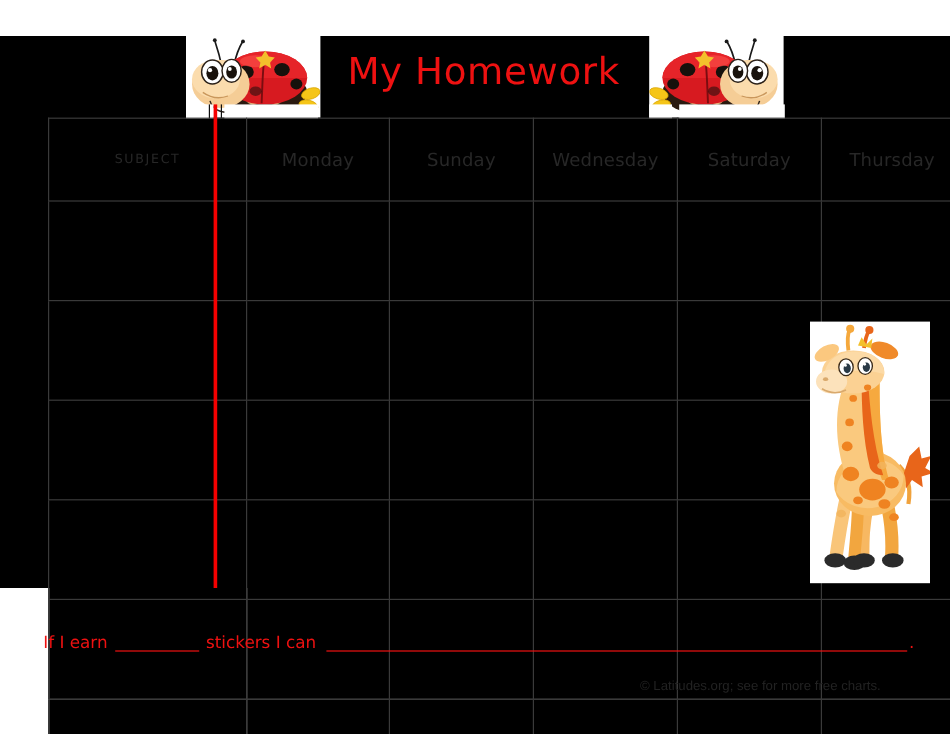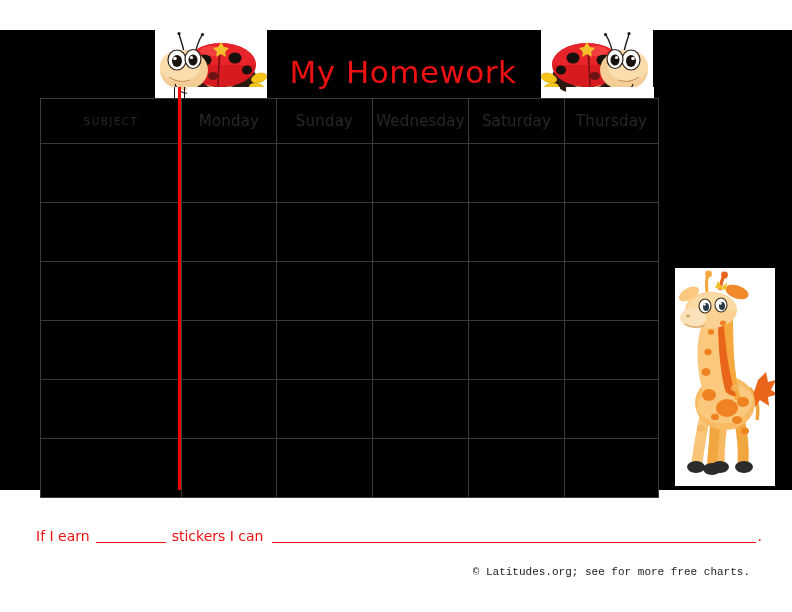--- a/index.html
+++ b/index.html
@@ -35,21 +35,21 @@
   }
 
   
   #title-banner {
     position: absolute;
     left: 265px;
     top: 30px;
     width: 276px;
     height: 60px;
     display: flex;
-    align-items: flex-end;
+    align-items: center;
     justify-content: center;
   }
   #title-text {
     color: #ee1111;
     font-size: 31px;
     font-family: "DejaVu Sans", sans-serif;
     font-weight: 400;
     letter-spacing: 0.5px;
     white-space: nowrap;
   }
@@ -74,21 +74,21 @@
     left: 40px;
     top: 98px;
     width: 614px;
     height: 392px;
     border-collapse: collapse;
     table-layout: fixed;
   }
   #homework-table td, #homework-table th {
     border: 1px solid #3a3a3a;
     background: #000000;
-    padding: 0;
+    padding: 12px;
     margin: 0;
   }
   #homework-table thead th {
     height: 44px;
     color: #272727;
     font-weight: 400;
     font-size: 15px;
     font-family: "DejaVu Sans", sans-serif;
     text-align: center;
     vertical-align: middle;
@@ -167,25 +167,25 @@
   .blank-long {
     flex: 1 1 auto;
     border-bottom: 1.5px solid #ee1111;
     margin: 0 2px 0 8px;
     height: 0.9em;
   }
   #reward-period { flex: 0 0 auto; }
 
   #credit-line {
     position: absolute;
-    right: 42px;
+    right: 58px;
     top: 566px;
     color: #222222;
     font-size: 11px;
-    font-family: Liberation Mono, monospace;
+    font-family: Liberation Sans, sans-serif;
     white-space: nowrap;
   }
 
   
   #left-white-edge {
     position: absolute;
     left: 0; top: 490px;
     width: 6px; height: 122px;
     background: #ffffff;
   }

